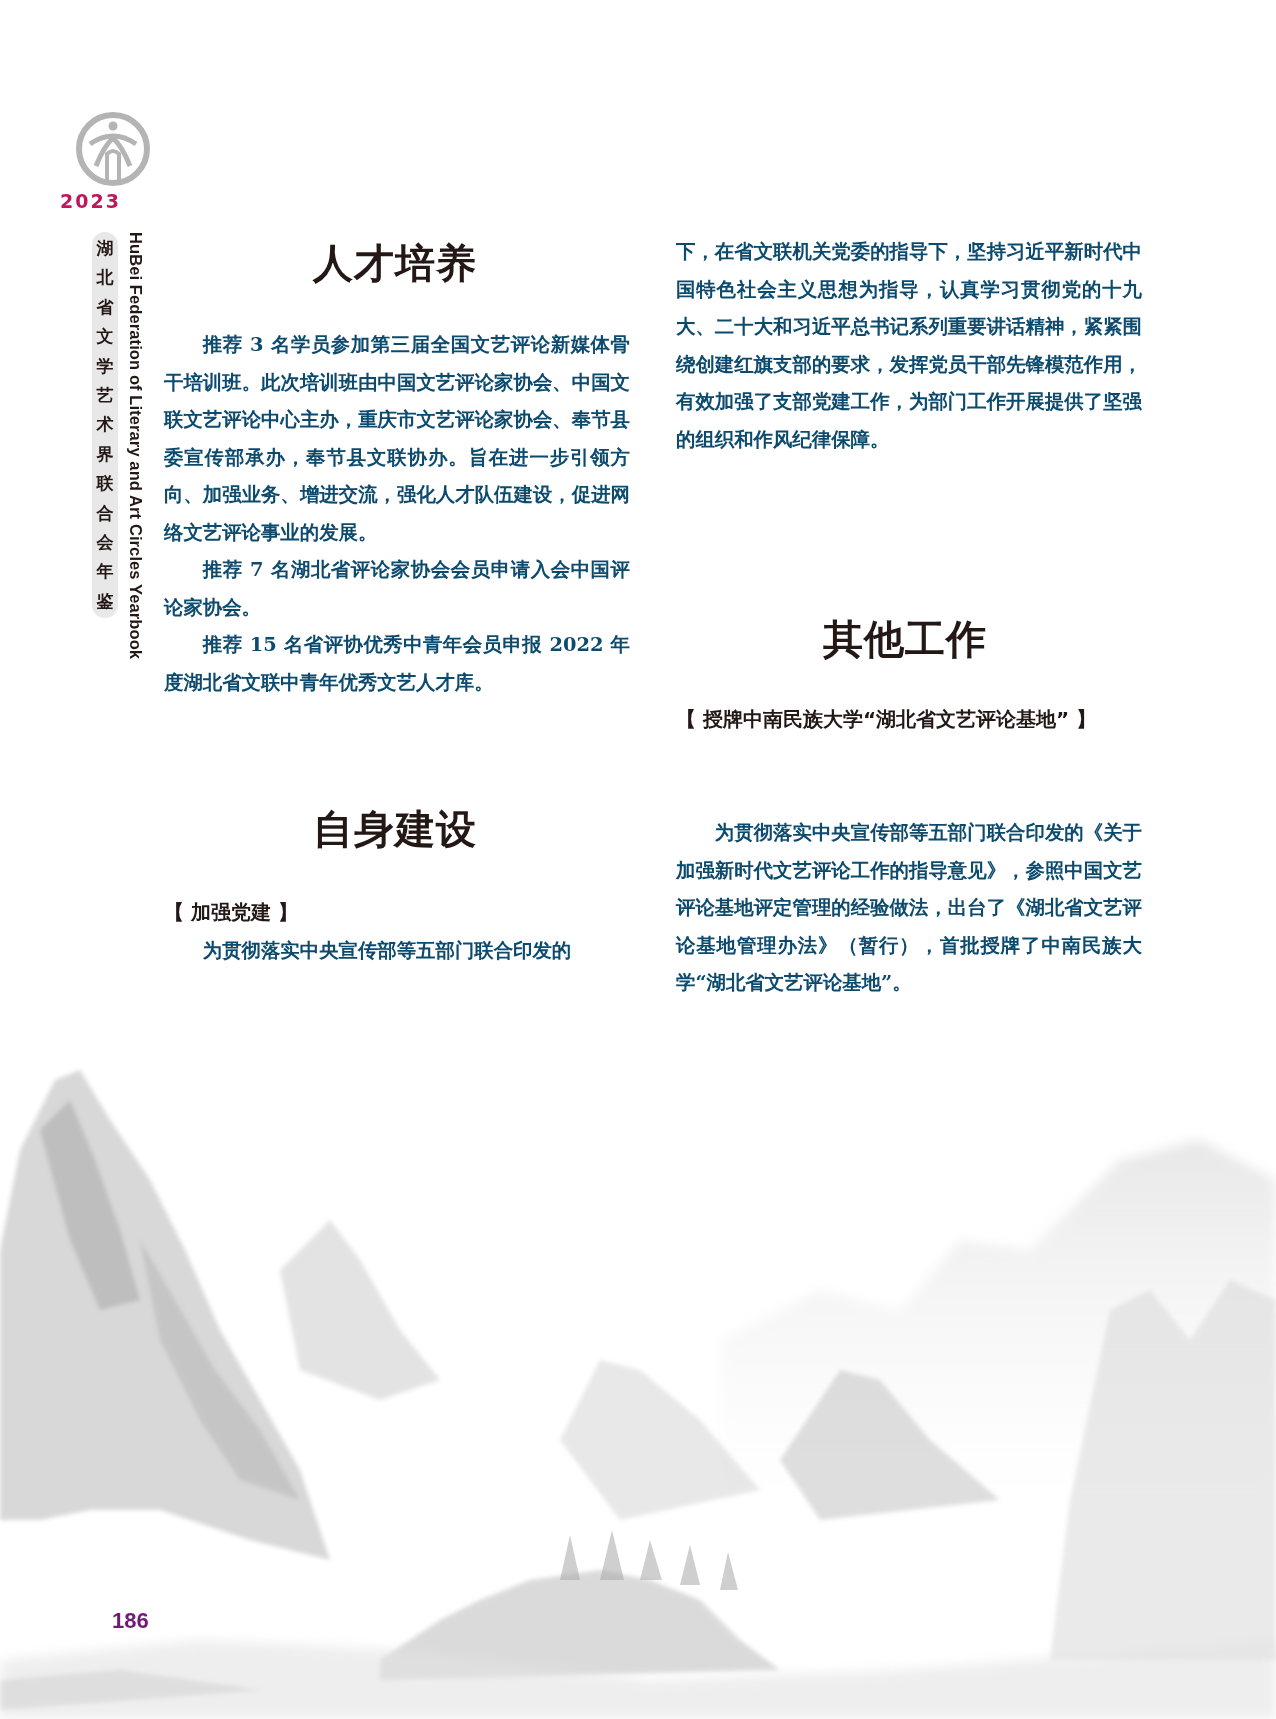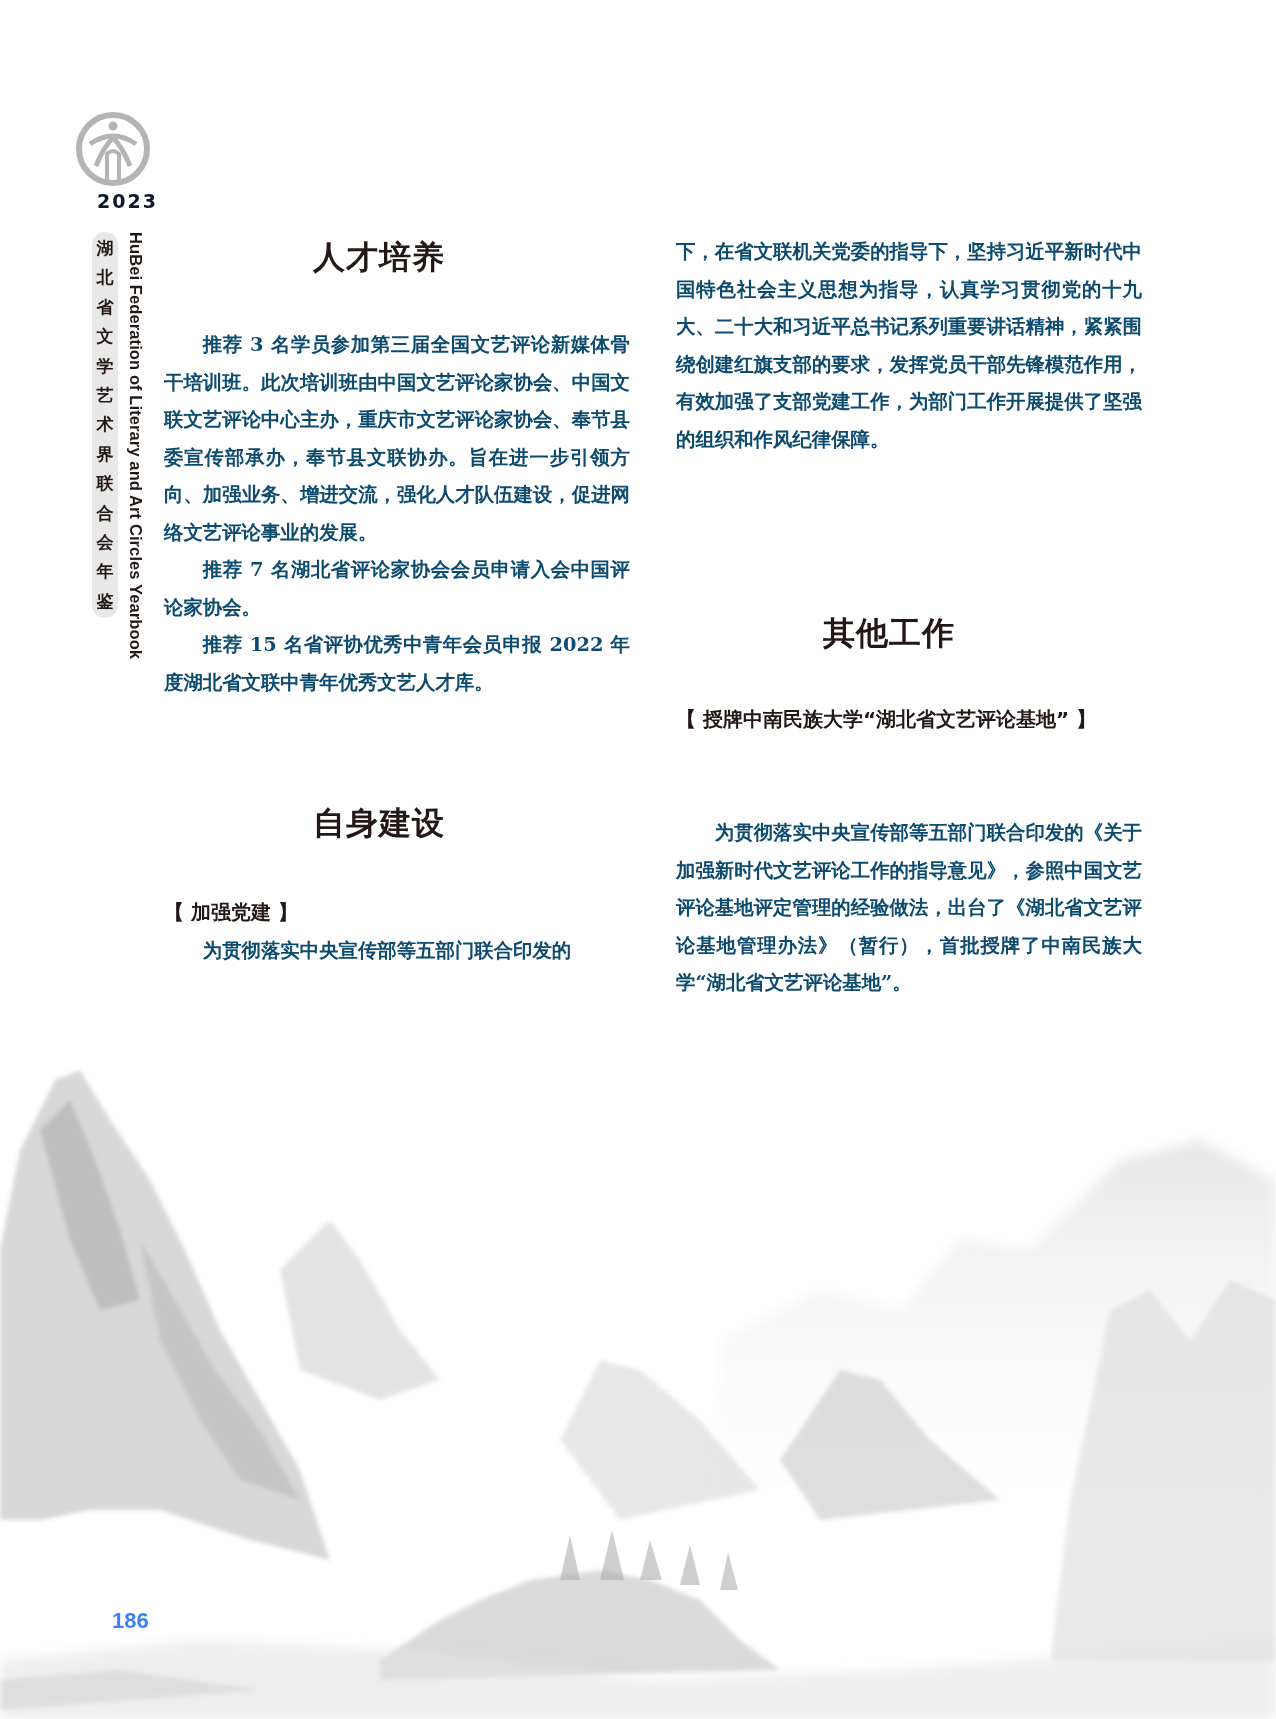--- a/index.html
+++ b/index.html
@@ -2,46 +2,46 @@
 <html><head>
 <meta charset="utf-8">
 <style>
   html, body { margin: 0; padding: 0; background: #ffffff; }
   body { width: 1276px; height: 1719px; position: relative; overflow: hidden;
          font-family: "DejaVu Serif", "Liberation Serif", serif; color: #231815; }
 
   .landscape { position: absolute; left: 0; top: 1040px; width: 1276px; height: 679px; }
 
   .logo { position: absolute; left: 74px; top: 110px; width: 78px; height: 78px; }
-  .year { position: absolute; left: 86px; top: 190px; width: 72px; text-align: right;
+  .year { position: absolute; left: 60px; top: 190px; width: 72px; text-align: left;
           font-family: "DejaVu Sans", sans-serif; font-weight: bold; font-size: 19px;
-          letter-spacing: 2px; color: #0f172a; }
+          letter-spacing: 2px; color: #be185d; }
 
   .vtitle-cn { position: absolute; left: 92px; top: 232px; width: 26px; height: 386px;
                background: #e8e8e8; border-radius: 13px; display: flex; flex-direction: column;
                align-items: center; justify-content: space-between; padding: 8px 0; box-sizing: border-box; }
   .vtitle-cn span { display: block; font-family: "DejaVu Sans", sans-serif; font-weight: bold;
                     font-size: 17px; line-height: 1; color: #231815; }
   .vtitle-en { position: absolute; left: 125px; top: 232px; width: 22px; height: 386px; }
   .vtitle-en span { position: absolute; left: 0; top: 0; transform-origin: 0 0;
                     transform: translate(20px, 0) rotate(90deg); white-space: nowrap;
                     font-family: "Liberation Sans", sans-serif; font-weight: bold; font-size: 16.5px;
                     color: #231815; letter-spacing: 0.1px; }
 
   .section-title { position: absolute; font-family: "DejaVu Sans", sans-serif; font-weight: bold;
-                   font-size: 32px; letter-spacing: 1px; color: #231815; }
+                   font-size: 40px; letter-spacing: 1px; color: #231815; }
   .sub-title { position: absolute; font-family: "DejaVu Sans", sans-serif; font-weight: bold;
                font-size: 20px; color: #231815; line-height: 38px; }
 
   .para { position: absolute; font-size: 19.4px; line-height: 37.6px; font-weight: bold;
           text-align: justify; text-align-last: left; color: #0c4a6e; margin: 0; }
   .para.indent { text-indent: 2em; }
 
   .page-num { position: absolute; left: 112px; top: 1608px; font-family: "Liberation Sans", sans-serif;
-              font-weight: bold; font-size: 22px; color: #3b82f6; }
+              font-weight: bold; font-size: 22px; color: #701a75; }
 </style>
 </head>
 <body>
 
 <svg class="landscape" viewBox="0 0 1276 679" preserveAspectRatio="none">
   <defs>
     <filter id="blur1">
         <feGaussianBlur stdDeviation="6"></feGaussianBlur>
       </filter>
     <filter id="blur2">

